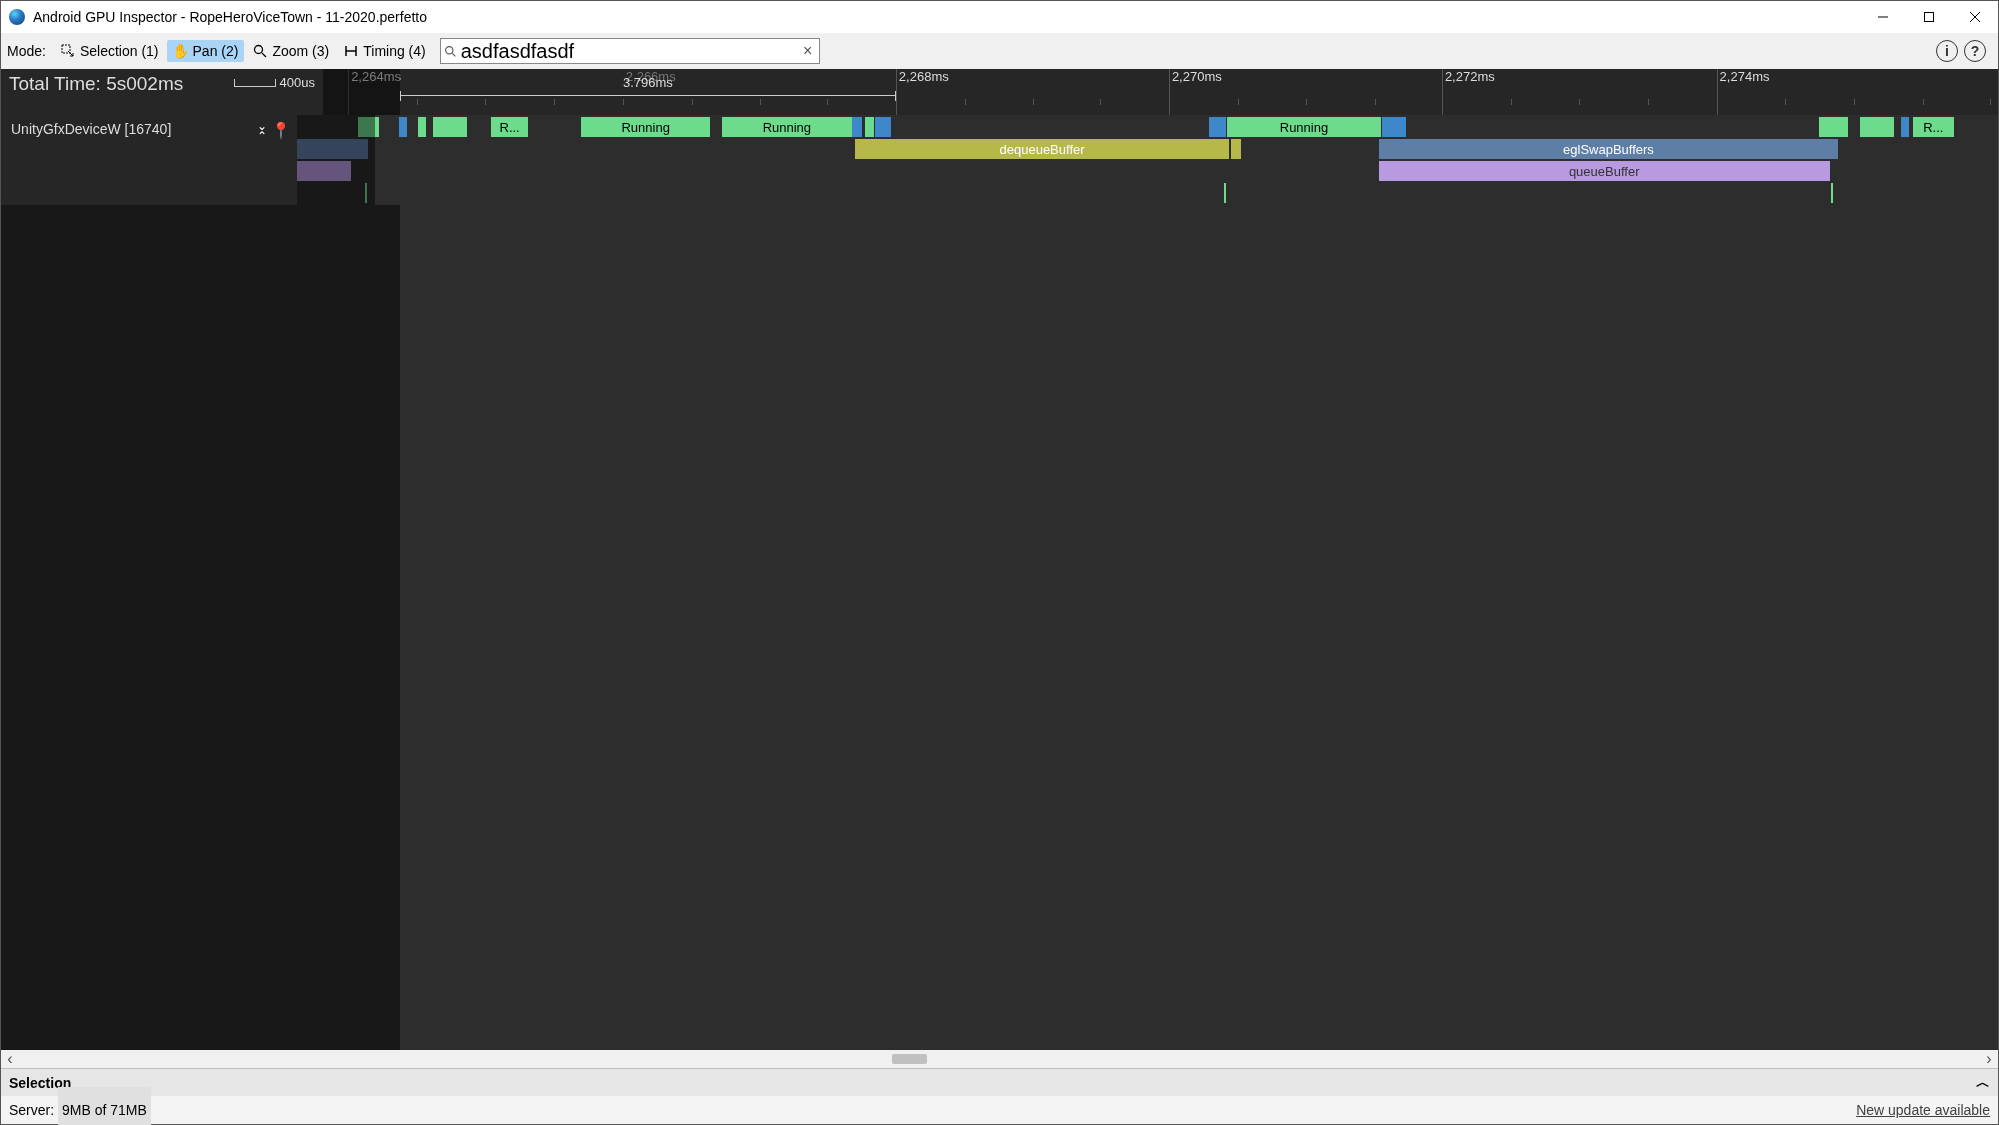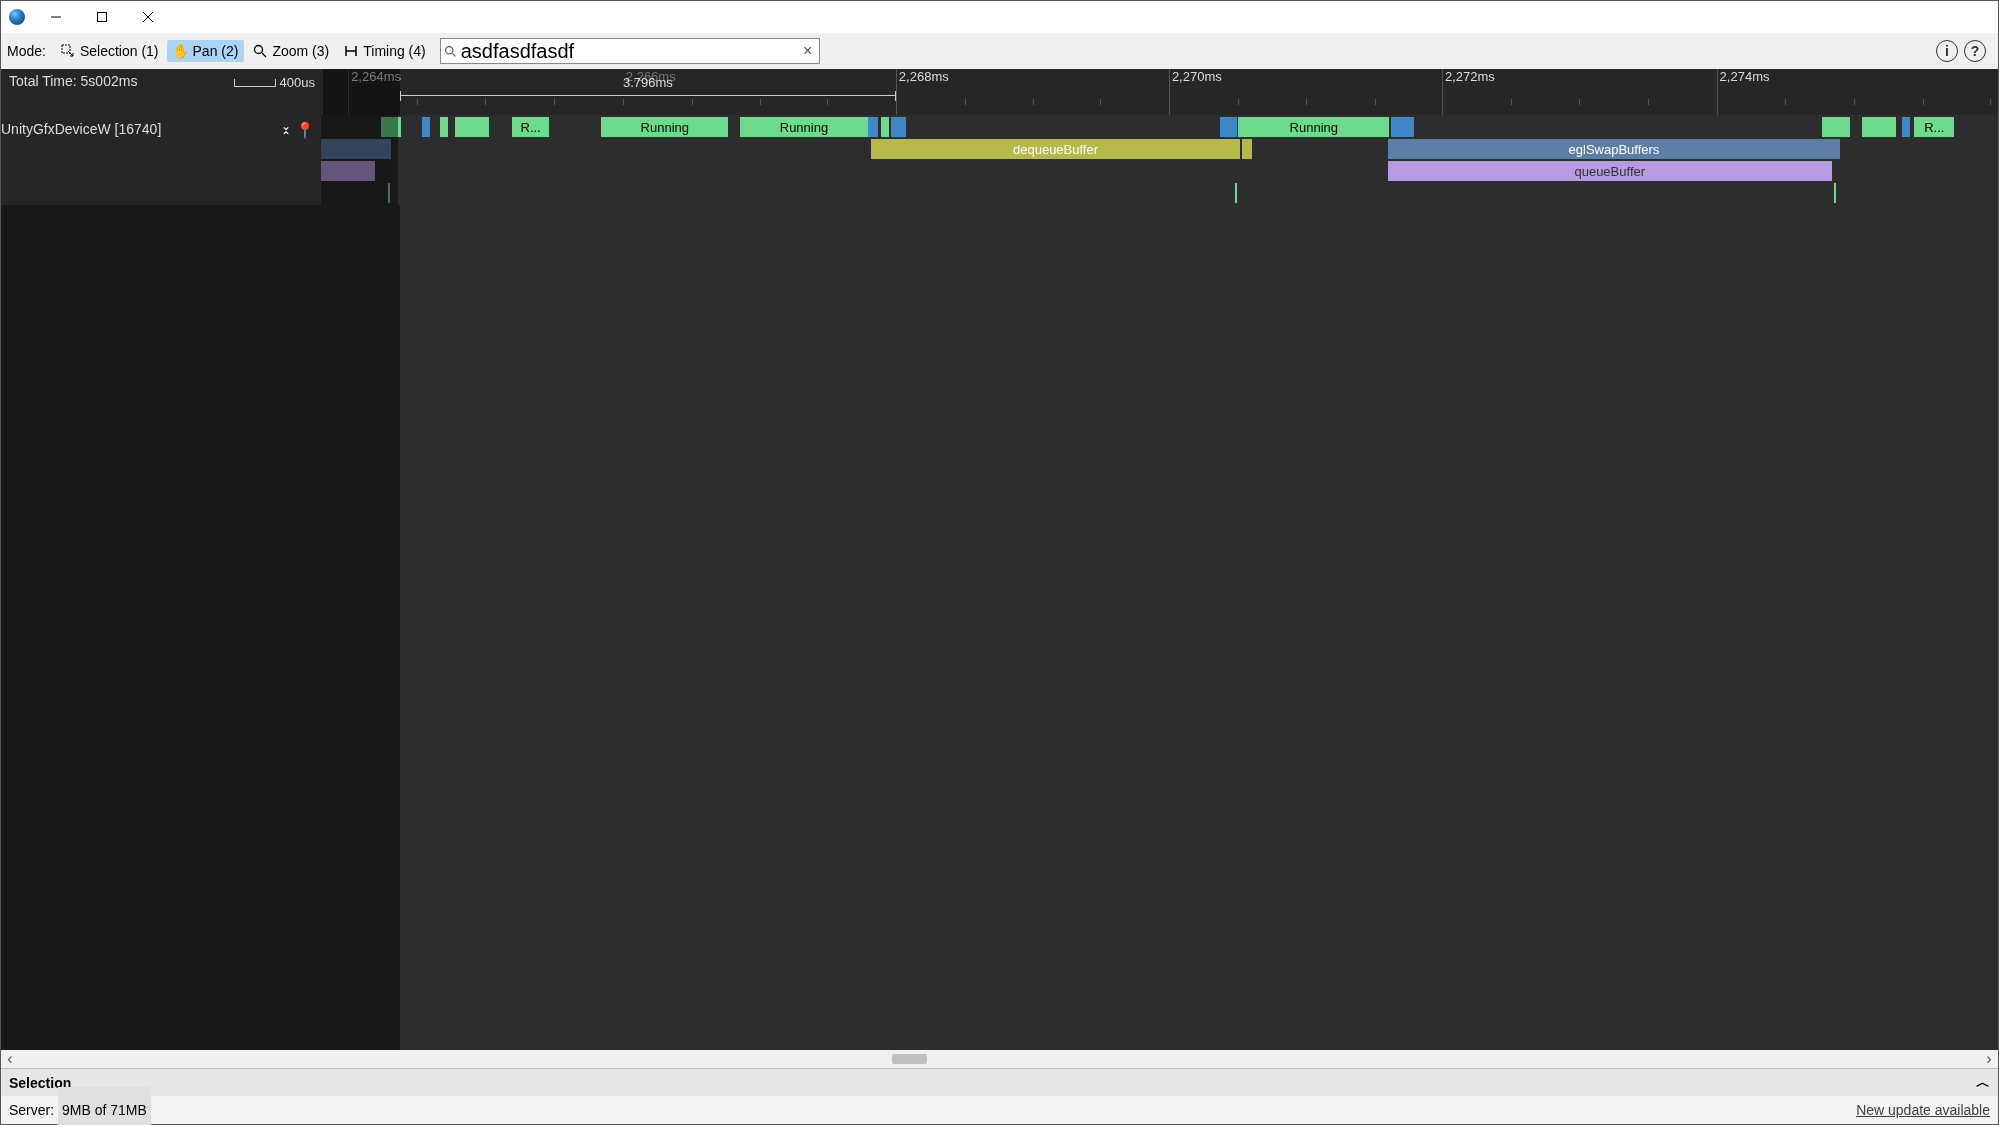--- a/index.html
+++ b/index.html
@@ -30,34 +30,34 @@
 .searchwrap input { flex: 1; border: none; outline: none; font-size: 20px; background: transparent; }
 .searchwrap .clear { width: 22px; text-align: center; cursor: pointer; color: #555; font-size: 16px; }
 .rightbtns { margin-left: auto; display: flex; gap: 6px; margin-right: 6px; }
 .rightbtn { width: 22px; height: 22px; border: 1.5px solid #333; border-radius: 50%; display: flex; align-items: center; justify-content: center; font-size: 14px; font-weight: bold; cursor: pointer; color: #333; }
 
 
 .content { flex: 1; display: flex; flex-direction: column; background: #2d2d2d; position: relative; overflow: hidden; }
 
 .rulerrow { height: 46px; display: flex; background: #262626; color: #ddd; position: relative; }
 .rulerrow .leftcol { width: 322px; display: flex; align-items: flex-start; padding: 4px 8px; justify-content: space-between; }
-.rulerrow .leftcol .total { font-size: 14px; }
+.rulerrow .leftcol .total { font-size: 19px; }
 .rulerrow .leftcol .scale { font-size: 13px; display: flex; align-items: center; gap: 4px; margin-top: 2px;}
 .rulerrow .leftcol .scale .bar { width: 42px; height: 8px; border-left: 1px solid #ccc; border-right: 1px solid #ccc; border-bottom: 1px solid #ccc; }
 .rulerrow .ticks { flex: 1; position: relative; }
 .rulerrow .tick { position: absolute; top: 0; font-size: 13px; padding-left: 3px; }
 .rulerrow .tick::before { content:""; position:absolute; left:0; top:0; width:1px; height:46px; background:#555; }
 .rulerrow .subtick { position: absolute; top: 30px; width: 1px; height: 6px; background: #555; }
 .rulerrow .range { position: absolute; top: 22px; height: 10px; border-left: 1px solid #ccc; border-right: 1px solid #ccc; }
 .rulerrow .range::after { content:""; position:absolute; top:4px; left:0; right:0; height:1px; background:#ccc; }
 .rulerrow .range .rlabel { position: absolute; top: -16px; left: 50%; transform: translateX(-50%); font-size: 13px; color:#ddd; }
 .rulerrow .faint { position:absolute; top:0; font-size:13px; color:#777; padding-left:3px; }
 
 .trackrow { display: flex; background: #2d2d2d; }
-.trackrow .trkhdr { width: 320px; background: #262626; color: #ddd; padding: 6px 0; display: flex; align-items: flex-start; position: relative; }
+.trackrow .trkhdr { width: 296px; background: #262626; color: #ddd; padding: 6px 10px; display: flex; align-items: flex-start; position: relative; }
 .trackrow .trkhdr .name { font-size: 14px; }
 .trackrow .trkhdr .hicons { position: absolute; right: 6px; top: 6px; display: flex; gap: 4px; color:#fff; }
 .trackrow .lanes { flex: 1; position: relative; }
 
 .lane { height: 22px; position: relative; }
 .seg { position: absolute; top: 0; height: 20px; display: flex; align-items: center; justify-content: center; font-size: 13px; color: #fff; overflow: hidden; white-space: nowrap; padding: 0 4px; }
 .green { background: #6cdb8c; color: #000; }
 .blue  { background: #3e88c9; }
 .olive { background: #b7b84a; color: #fff; }
 .slate { background: #5f7ea6; color: #fff; }
@@ -80,20 +80,21 @@
 .statusbar .memval { background: #e0e0e0; padding: 15px 4px; }
 .statusbar .update { margin-left: auto; color: #404040; text-decoration: underline; cursor: pointer; }
 </style>
 </head>
 <body>
 
 <div class="window">
 
   <div class="titlebar">
     <div class="appicon"></div>
+    <div class="title">Android GPU Inspector - RopeHeroViceTown - 11-2020.perfetto</div>
     <div class="winbtns">
       <div class="winbtn">
         <svg viewBox="0 0 12 12">
             <line x1="1" y1="6" x2="11" y2="6"></line>
           </svg>
       </div>
       <div class="winbtn">
         <svg viewBox="0 0 12 12">
             <rect x="1.5" y="1.5" width="9" height="9"></rect>
           </svg>

